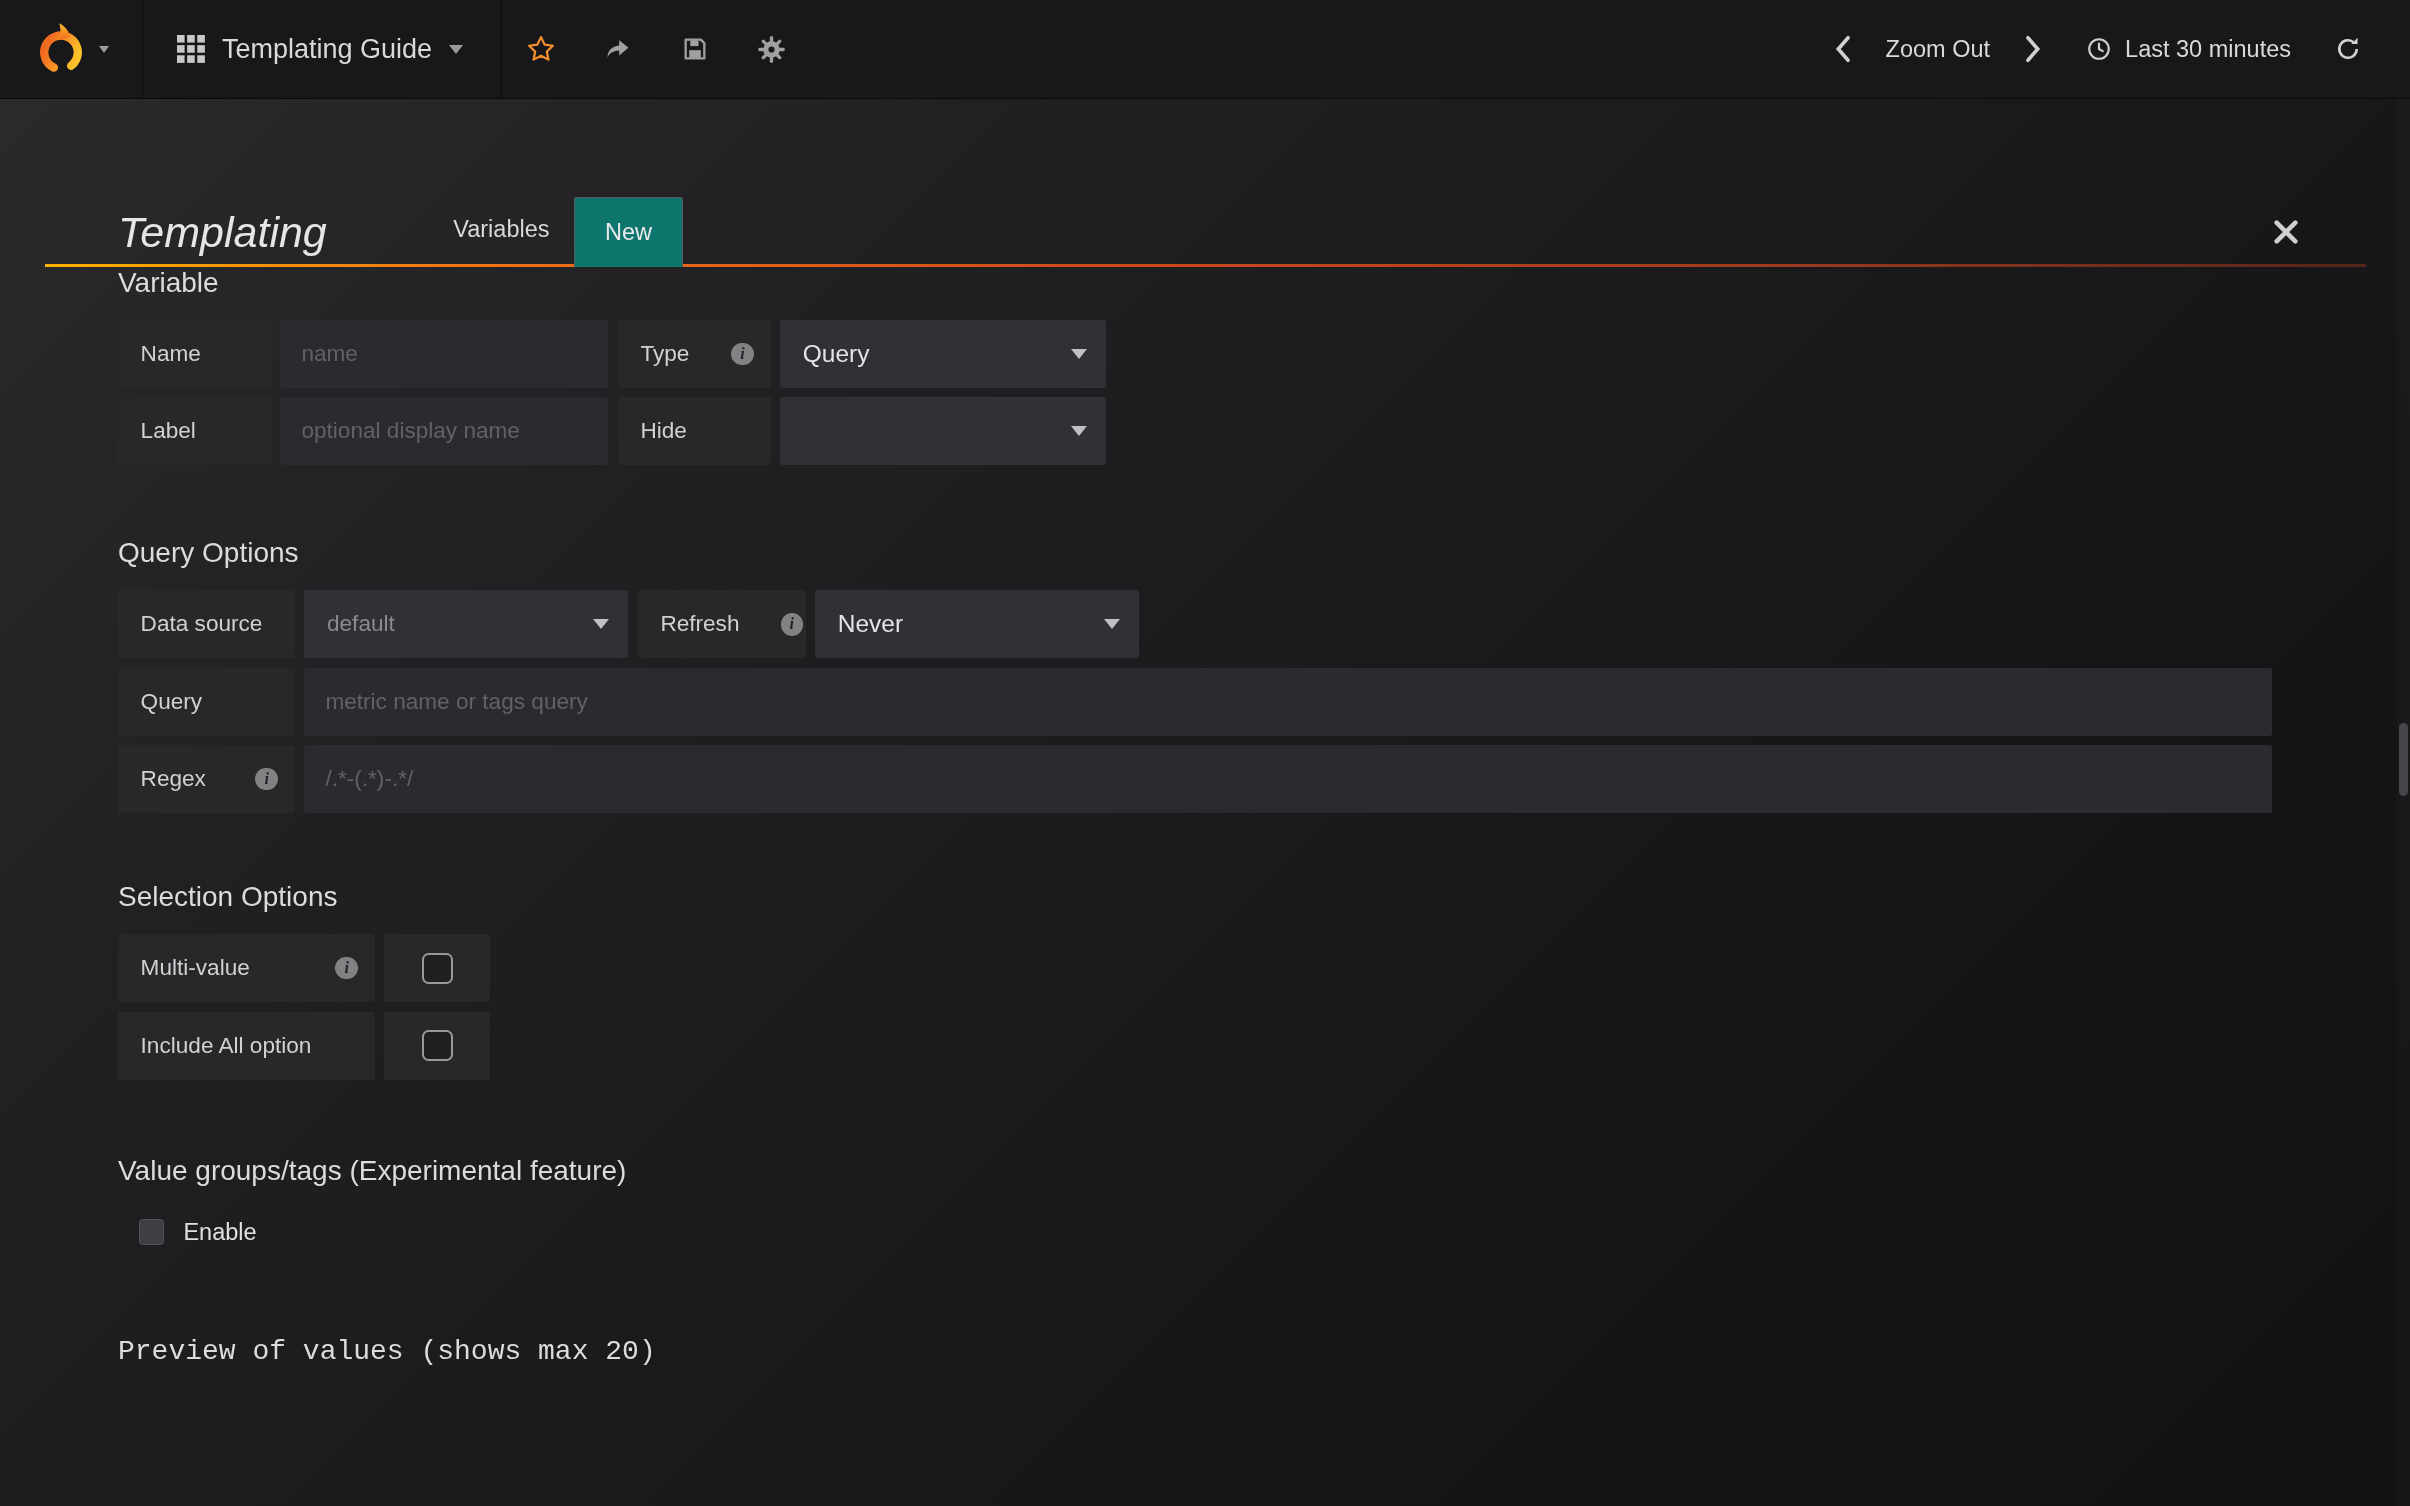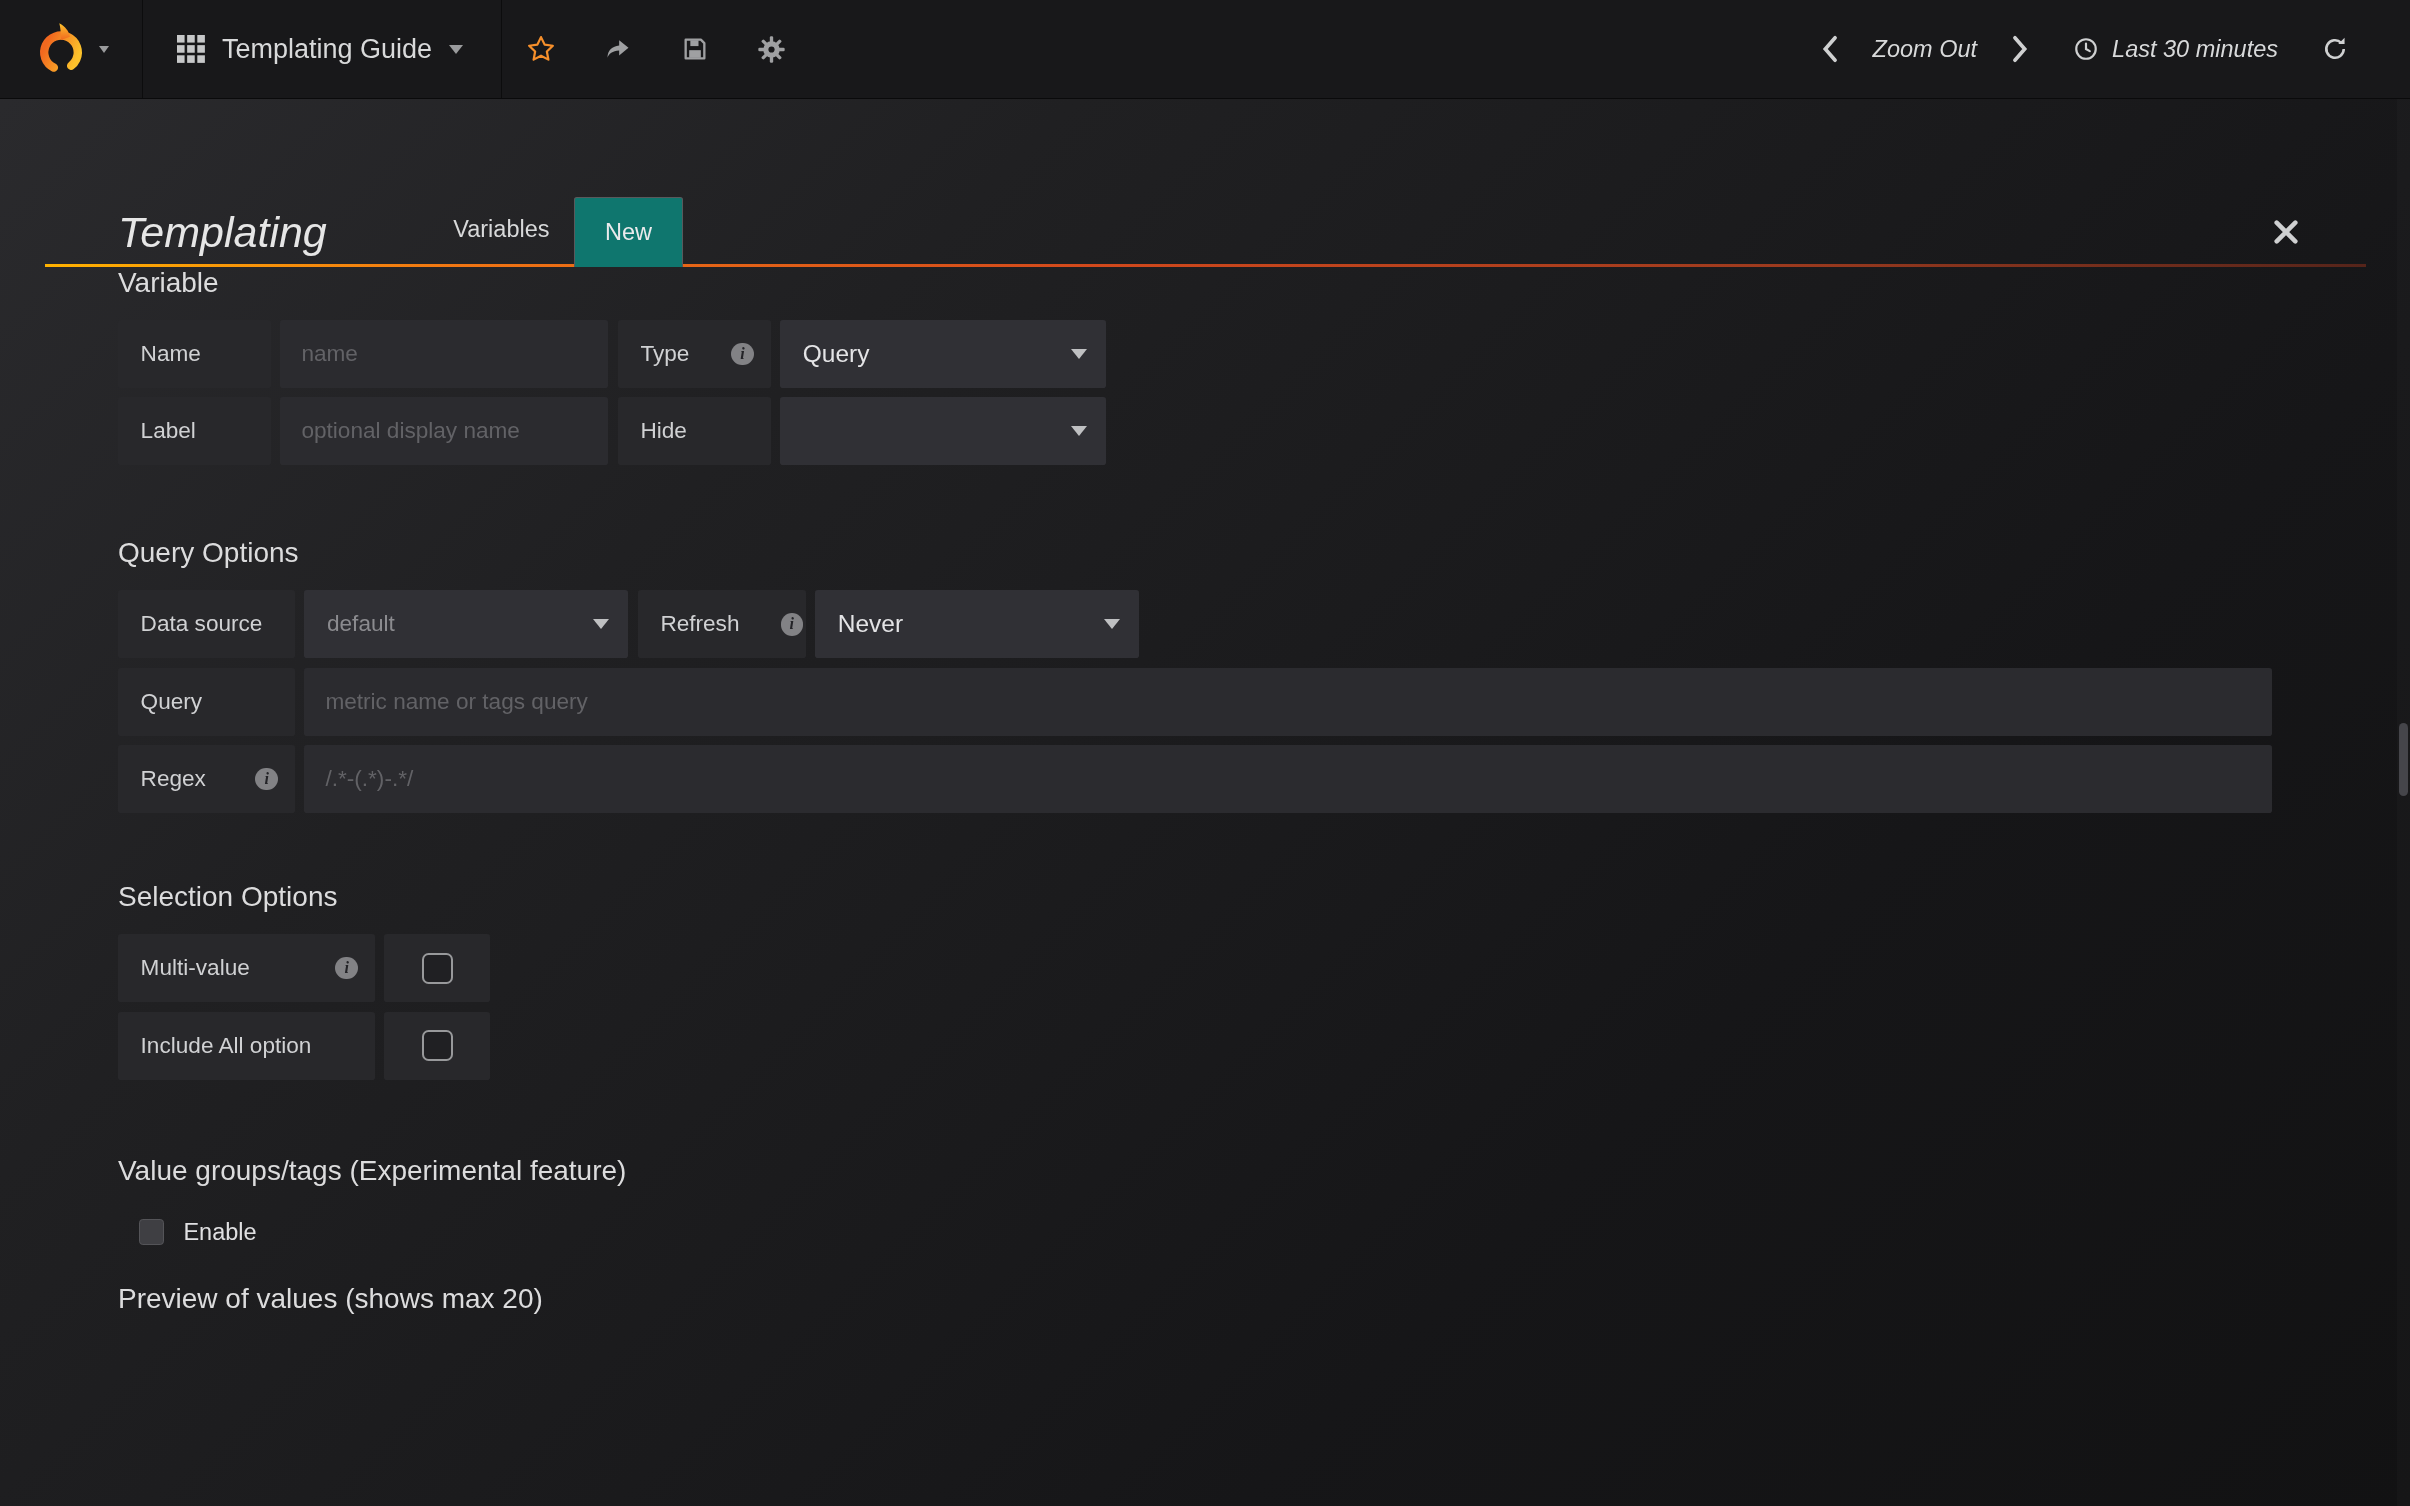--- a/index.html
+++ b/index.html
@@ -11,42 +11,42 @@
     color:#d8d9da;
   }
   
   .navbar { height:99px; background:#18181a; display:flex; align-items:stretch; border-bottom:0.9px solid #0a0a0b; }
   .nav-logo { width:143px; display:flex; align-items:center; justify-content:center; gap:9.4px; border-right:0.9px solid #0c0c0d; cursor:pointer; }
   .nav-title { display:flex; align-items:center; gap:17px; padding:0 38px 0 34px; border-right:0.9px solid #0c0c0d; cursor:pointer;justify-content:center; }
   .nav-title .ttl { font-size:27px; color:#d8d9da; white-space:nowrap; }
   .caret-glyph { width:0; height:0; border-left:7.5px solid transparent; border-right:7.5px solid transparent; border-top:9.4px solid #9a9b9d; }
   .nav-actions { display:flex; align-items:stretch; }
   .nav-icon-btn { width:77px; display:flex; align-items:center; justify-content:center; background:none; border:none; color:#9fa0a2; cursor:pointer; padding:0; }
-  .nav-right { margin-left:auto; display:flex; align-items:center; padding-right:62px;font-style:italic; }
+  .nav-right { margin-left:auto; display:flex; align-items:center; padding-right:49px; }
   .zoom-group { display:flex; align-items:center; gap:34px; padding-right:43px; }
   .nav-text { font-size:23.5px; color:#d8d9da; white-space:nowrap; }
   .chev-btn { background:none; border:none; padding:0; color:#cfd0d1; cursor:pointer; display:flex; align-items:center; }
   .time-group { display:flex; align-items:center; gap:13px; padding-right:43px; cursor:pointer; color:#cfd0d1; }
   .refresh-btn { background:none; border:none; padding:0; color:#cfd0d1; cursor:pointer; display:flex; align-items:center; }
   
   .content { margin:0 45px; position:relative; }
   .editor-header { position:relative; height:87px; margin-top:81px; display:flex; align-items:flex-end; padding:0 60px 0 73px; }
   .header-line { position:absolute; left:0; right:0; bottom:0; height:2.8px; z-index:1;
     background:linear-gradient(90deg,#ffb200 0%, #f07513 18%, #d2491c 45%, #9c3a1e 75%, #55241a 100%); }
   .page-title { font-style:italic; font-size:43px; font-weight:400; color:#e6e6e6; margin:0; padding-bottom:13px; line-height:1; white-space:nowrap; }
   .tabs { display:flex; align-items:flex-end; margin-left:102px; z-index:2; }
   .tab-inactive { font-size:23.5px; padding:0 24.5px 24.5px 24.5px; color:#d8d9da; cursor:pointer; }
   .tab-active { width:109px; height:70px; display:flex; align-items:center; justify-content:center; font-size:23.5px; color:#eaeaec;
     background:#0f766e; border:0.9px solid #59595c; border-bottom:none; border-radius:2.8px 2.8px 0 0; position:relative; z-index:2; cursor:default; }
   .close-btn { margin-left:auto; margin-bottom:15px; background:none; border:none; cursor:pointer; padding:3.8px; display:flex; }
   
   .section { padding-left:73px; }
   .section-heading { font-size:28px; font-weight:400; color:#dcdcdd; margin:0 0 21px 0; }
   .mt-var { } .mt-qo { margin-top:72px; } .mt-sel { margin-top:68px; }
-  .mt-vg { margin-top:75px; } .mt-prev { margin-top:37px; }
+  .mt-vg { margin-top:75px; } .mt-prev { margin-top:90px;font-family:Liberation Mono, monospace; }
   .form-row { display:flex; gap:9.4px; margin-bottom:9.4px; }
   .tile { height:68px; background:#28282b; border-radius:2.8px; display:flex; align-items:center; padding:0 22.6px; font-size:22.6px; color:#d0d1d3; }
   .tile.spread { justify-content:space-between; padding-right:17px; }
   .w-label { width:153px; } .w-qlabel { width:177px; } .w-rlabel { width:168px;gap:28px; } .w-mlabel { width:257px; }
   .input { height:68px; background:#2b2b2f; border:none; border-radius:2.8px; padding:0 21px; font-size:22.6px; color:#e0e0e2; font-family:inherit; }
   .input::placeholder { color:#626266; opacity:1; }
   .w-short { width:328px; } .w-wide { width:1968px; }
   .select { height:68px; background:#303035; border-radius:2.8px; display:flex; align-items:center; justify-content:space-between;
     padding:0 19px 0 22.6px; font-size:24.5px; color:#e4e4e6; cursor:pointer; }
   .w-sel { width:326px; } .w-ds { width:324px; }

